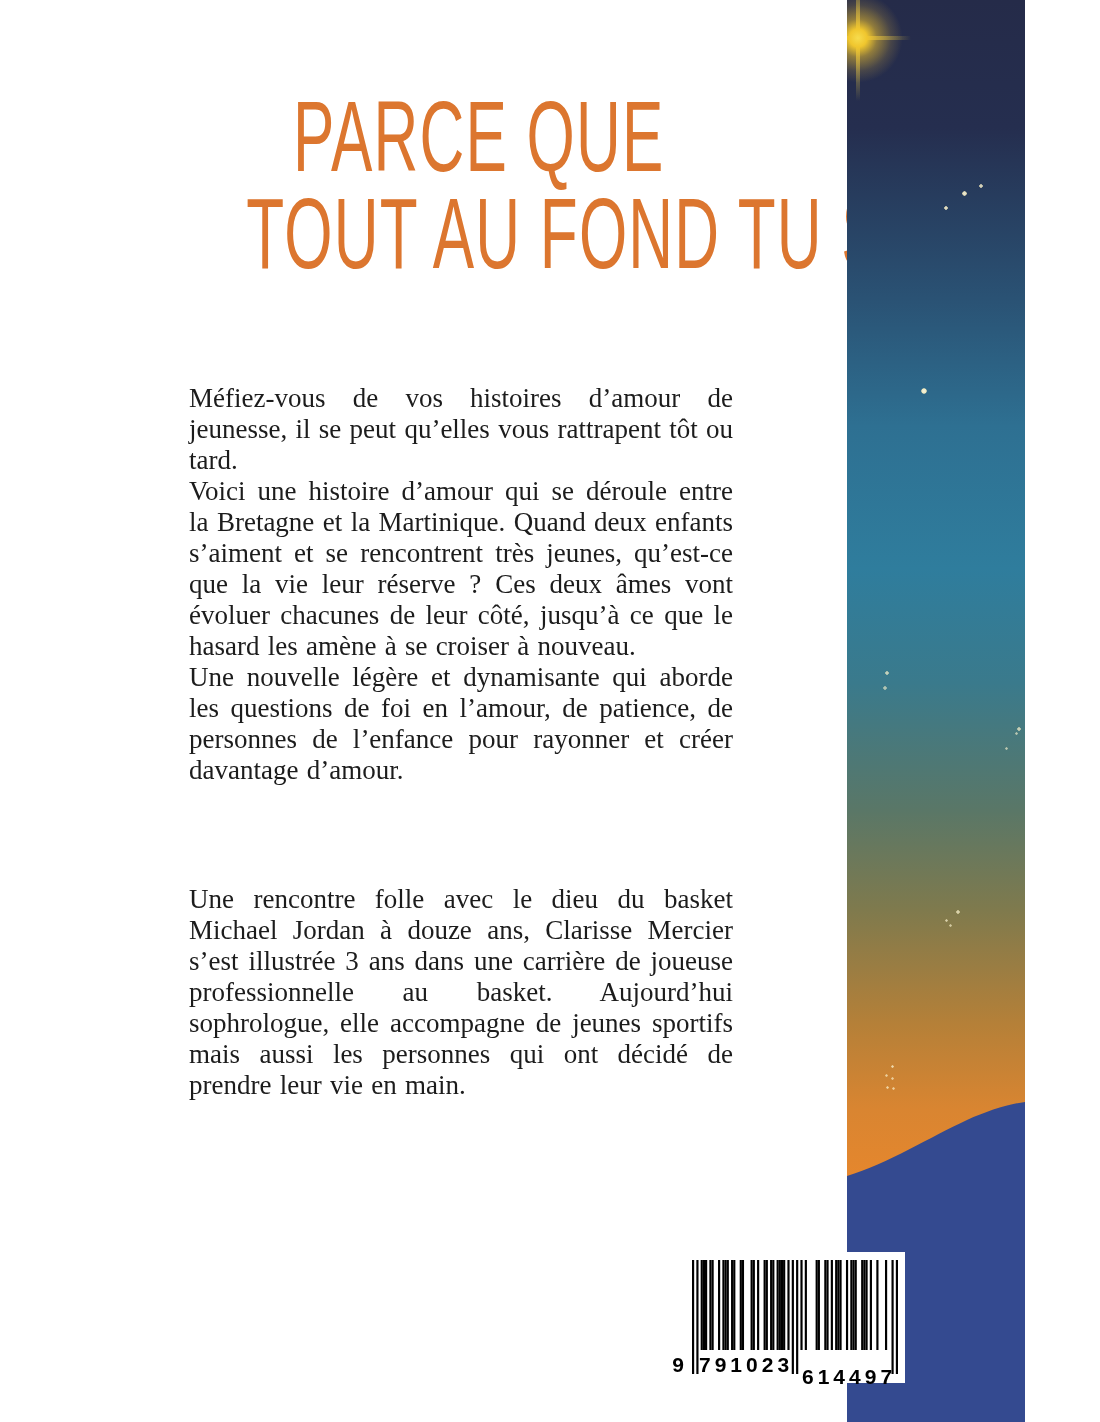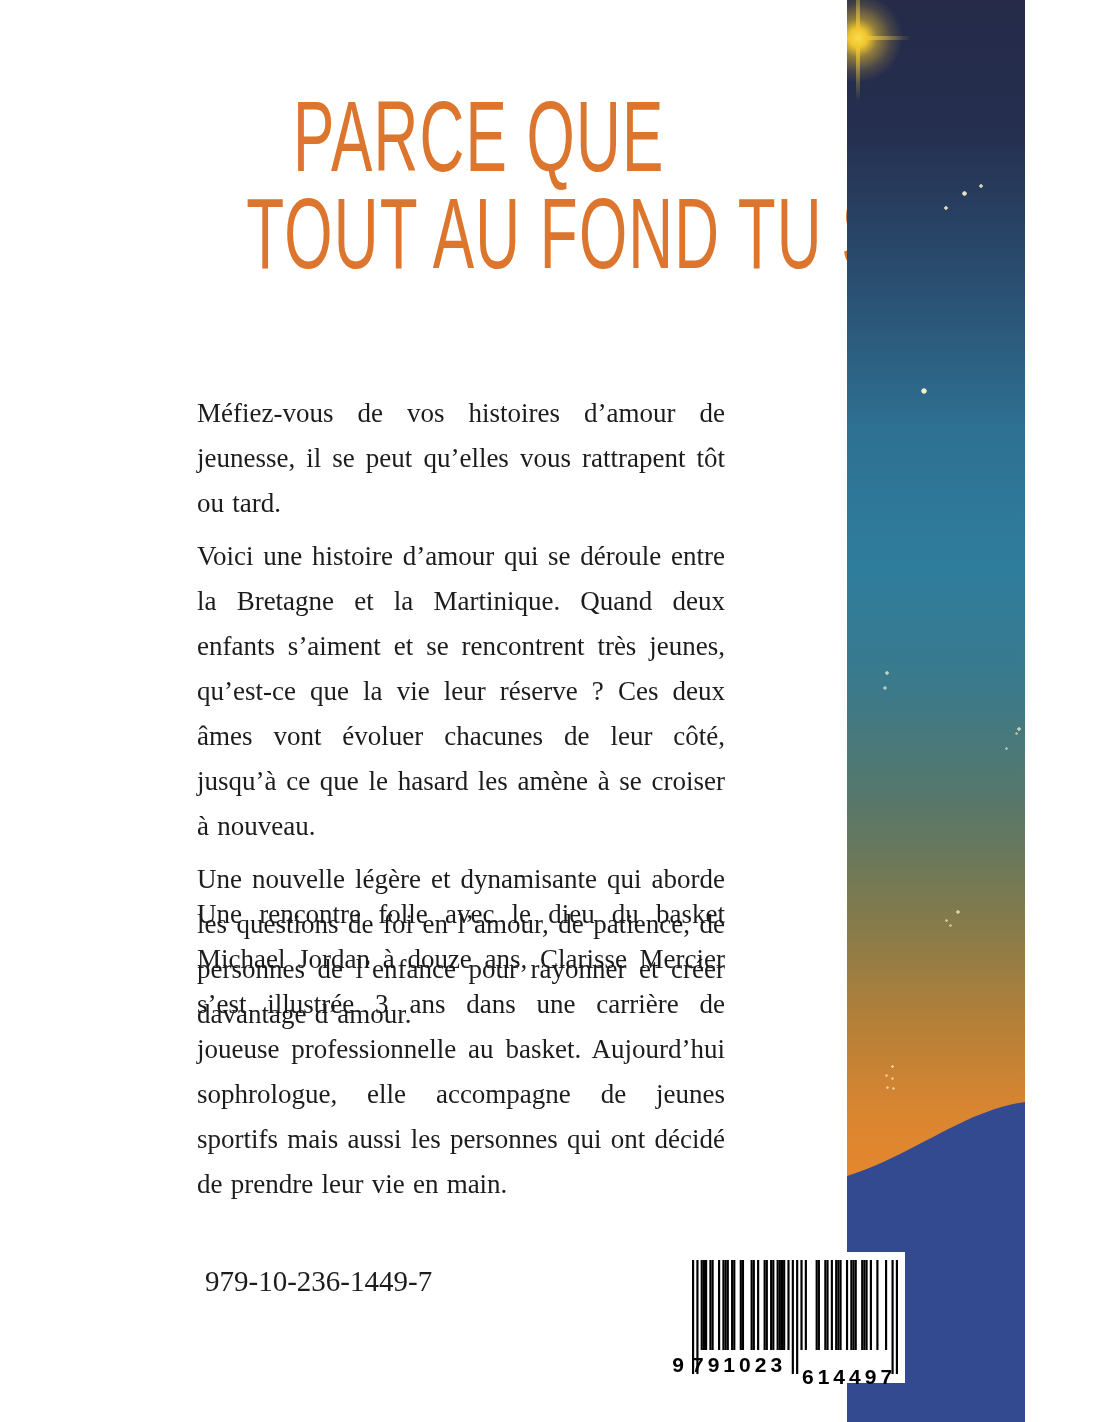--- a/index.html
+++ b/index.html
@@ -28,21 +28,21 @@
      letter-spacing:2px;
      color:var(--title-orange);
      transform:scaleX(0.62);
      transform-origin:50% 50%;
   }
 
   
   .synopsis{position:absolute;left:189px;top:383px;width:544px;}
   .bio{position:absolute;left:189px;top:884px;width:544px;}
   .synopsis p,.bio p{
-     margin:8px;font-size:27px;line-height:45px;text-align:justify;
+     margin:0;font-size:27px;line-height:31px;text-align:justify;
      word-spacing:1.5px;
   }
 
   
   .footer-ids{position:absolute;left:205px;top:1260px;font-size:29px;line-height:43px;}
 
   
   .art-strip{
     position:absolute;left:847px;top:0;width:178px;height:1422px;overflow:hidden;z-index:1;
     background:linear-gradient(to bottom,
@@ -70,21 +70,21 @@
   .dot{position:absolute;border-radius:50%;}
 
   .hill{position:absolute;left:0;top:1090px;width:178px;height:332px;display:block;}
 
   
   .barcode-box{position:absolute;left:668px;top:1252px;width:237px;height:131px;background:#ffffff;z-index:2;}
   .barcode-box svg{position:absolute;left:24px;top:8px;display:block;}
   .bc-d{position:absolute;font-family:"Liberation Sans", sans-serif;font-weight:700;
         font-size:21px;color:#000;top:101px;text-align:center;}
   .bc-first{left:0px;width:20px;}
-  .bc-g1{left:14px;width:76px;letter-spacing:4px;padding-left:10px;}
+  .bc-g1{left:31px;width:76px;letter-spacing:4px;}
   .bc-g2{left:134px;width:92px;letter-spacing:4px;margin-top:12px;}
 </style>
 </head>
 <body>
 
 <div class="page">
 
   <header class="title-block">
     <div class="title-line">
       <span>PARCE QUE</span>
@@ -98,21 +98,20 @@
     <p>Méfiez-vous de vos histoires d’amour de jeunesse, il se peut qu’elles vous rattrapent tôt ou tard.</p>
     <p>Voici une histoire d’amour qui se déroule entre la Bretagne et la Martinique. Quand deux enfants s’aiment et se rencontrent très jeunes, qu’est-ce que la vie leur réserve ? Ces deux âmes vont évoluer chacunes de leur côté, jusqu’à ce que le hasard les amène à se croiser à nouveau.</p>
     <p>Une nouvelle légère et dynamisante qui aborde les questions de foi en l’amour, de patience, de personnes de l’enfance pour rayonner et créer davantage d’amour.</p>
   </section>
 
   <section class="bio">
     <p>Une rencontre folle avec le dieu du basket Michael Jordan à douze ans, Clarisse Mercier s’est illustrée 3 ans dans une carrière de joueuse professionnelle au basket. Aujourd’hui sophrologue, elle accompagne de jeunes sportifs mais aussi les personnes qui ont décidé de prendre leur vie en main.</p>
   </section>
 
   <div class="footer-ids">
-    <div>979-10-236-1449-7</div>
   </div>
 
   <aside class="art-strip">
     <div class="big-star">
       <div class="spike v"></div>
       <div class="spike h"></div>
       <div class="glow"></div>
     </div>
     <div id="stars">
         <div class="dot" style="left: 97px; top: 206px; width: 4px; height: 4px; opacity: 0.85; background: radial-gradient(circle, rgb(255, 251, 232) 0%, rgb(250, 240, 192) 55%, rgba(250, 240, 190, 0) 75%);"></div>

